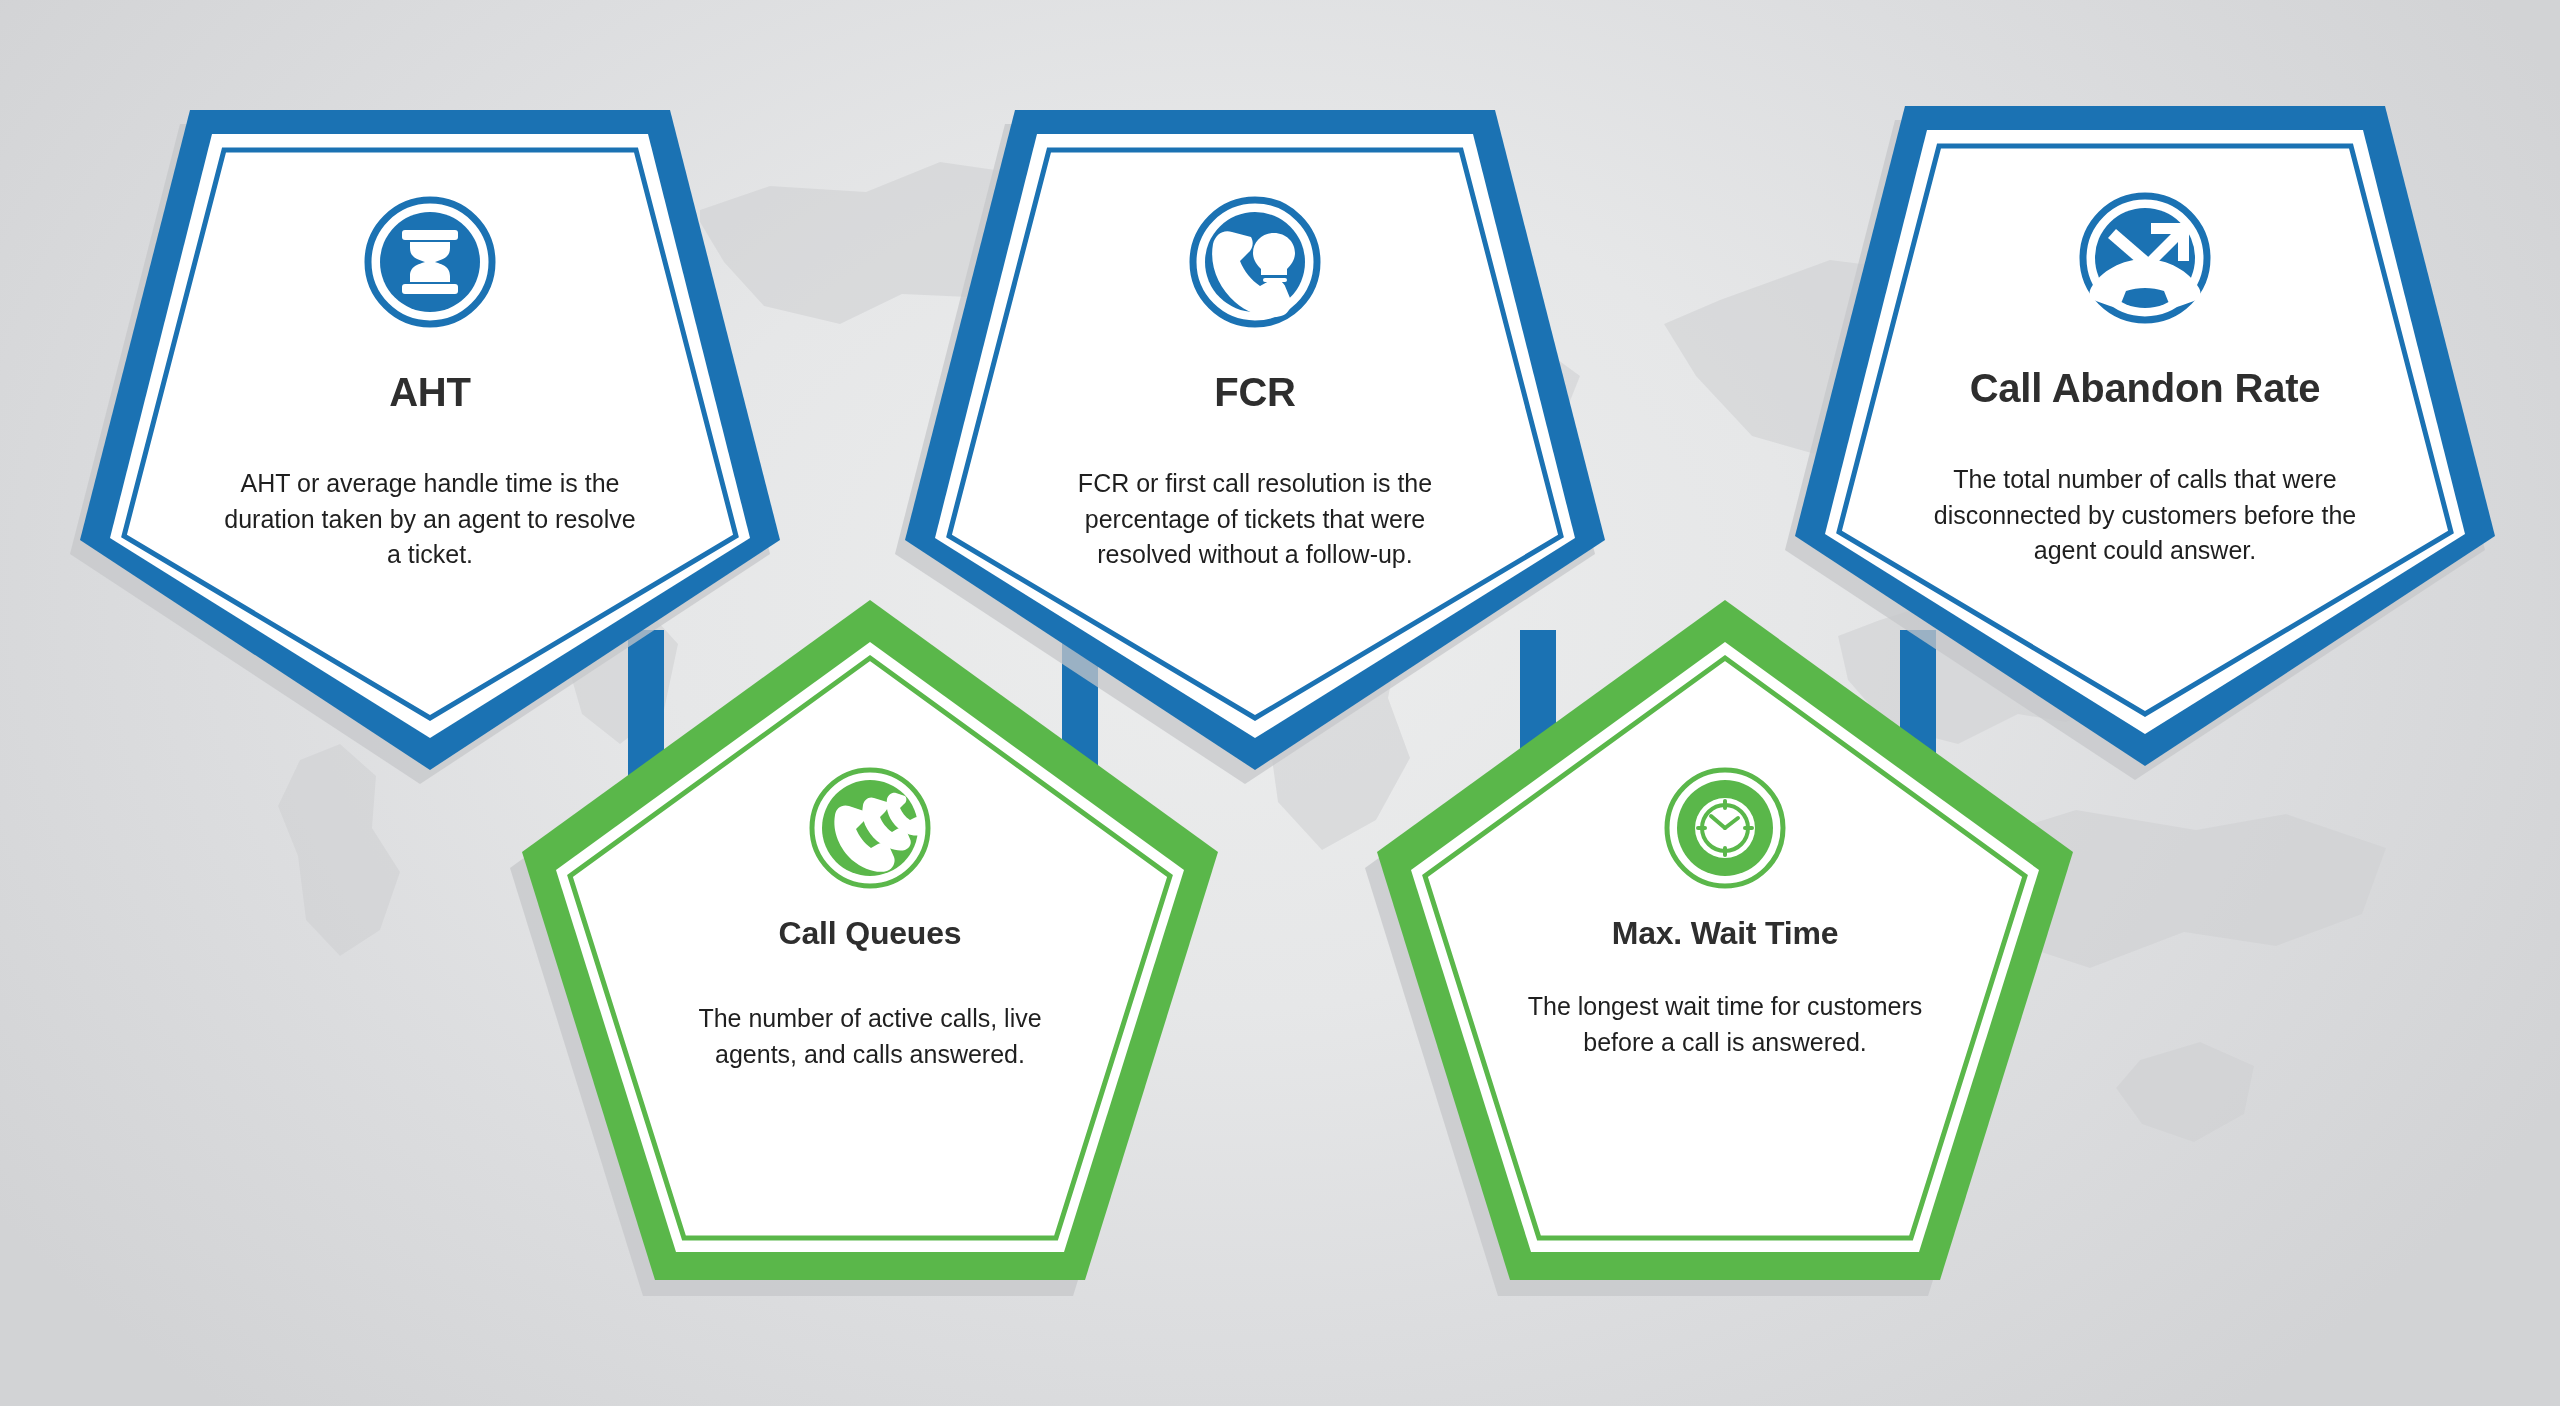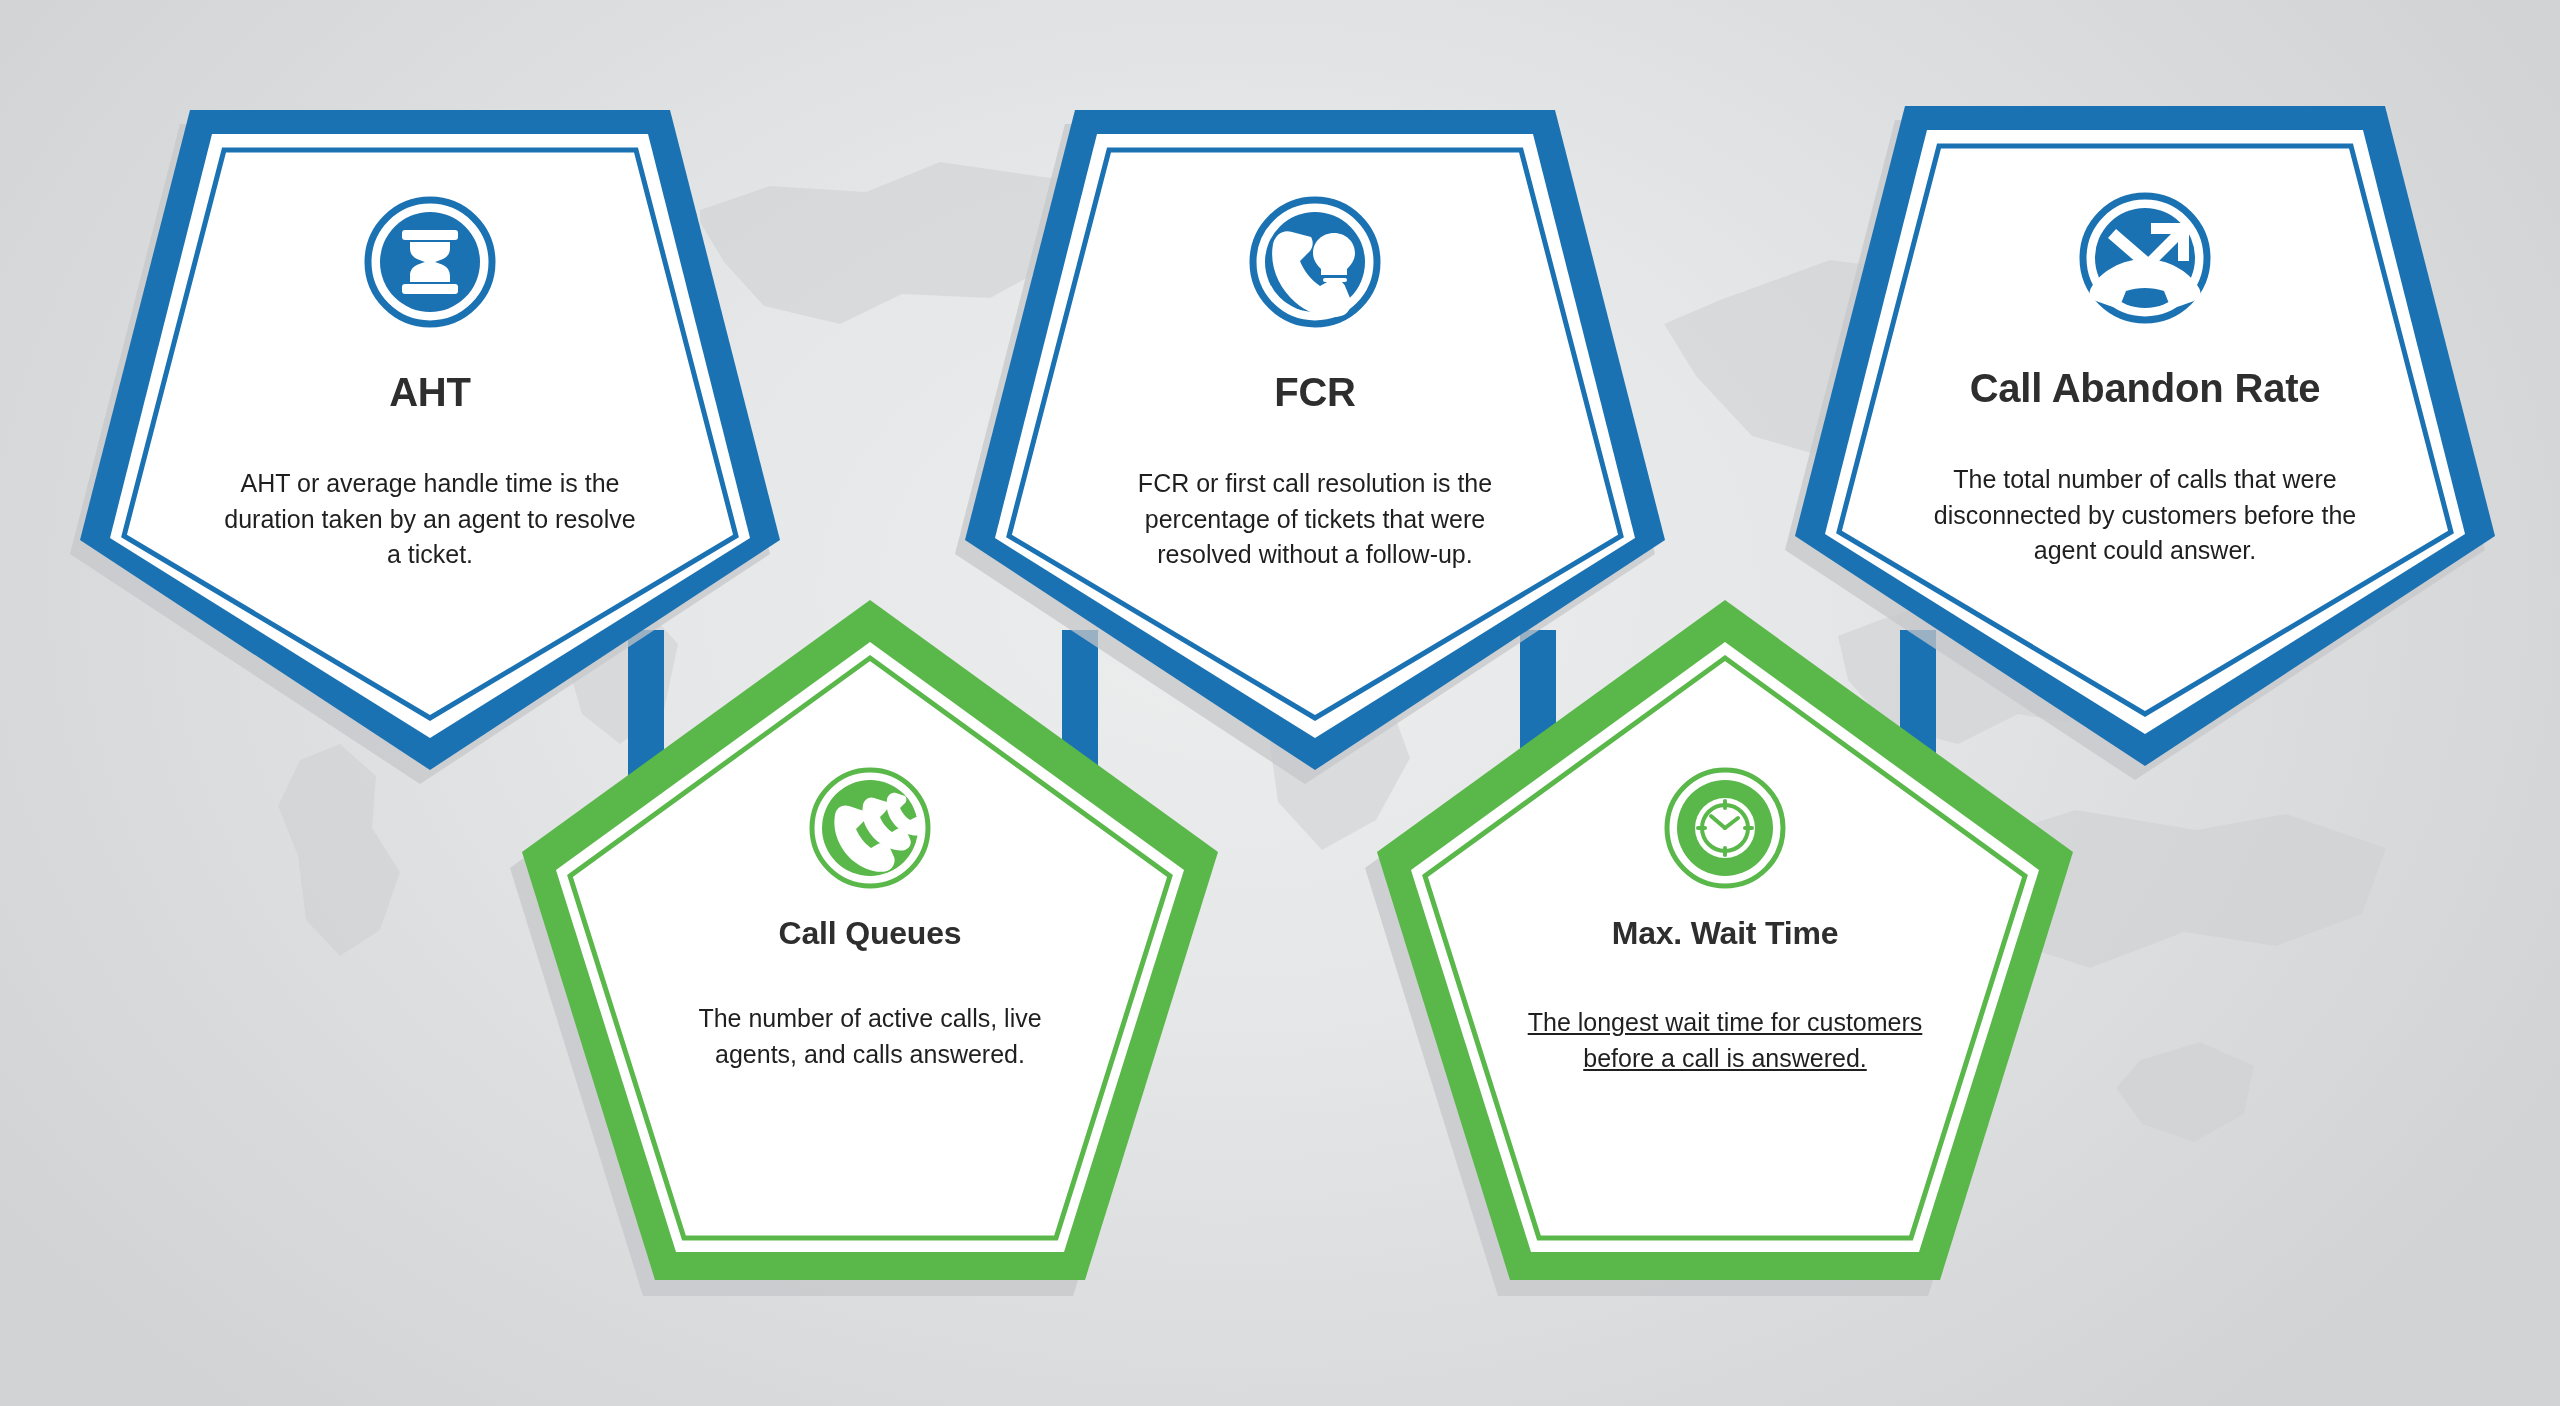--- a/index.html
+++ b/index.html
@@ -112,21 +112,21 @@
           <path d="M350,182 h40 v-6 c0,-12 -12,-12 -20,-16 c-8,4 -20,4 -20,16 z"></path>
         </g>
       </g>
     </svg>
     <div class="content" style="padding-top:270px;">
       <div class="title">AHT</div>
       <div class="desc" style="width:430px; margin-top:34px;">AHT or average handle time is the duration taken by an agent to resolve a ticket.</div>
     </div>
   </div>
 
-  <div class="node top" style="left:945px; top:100px; width:740px; height:680px;">
+  <div class="node top" style="left:885px; top:100px; width:740px; height:680px;">
     <svg viewBox="0 0 740 680" width="740" height="680">
       <g transform="translate(-10,14)">
           <polygon points="130,10 610,10 720,440 370,670 20,440" fill="#c6c7c9" opacity="0.75"></polygon>
         </g>
       <polygon points="130,10 610,10 720,440 370,670 20,440" fill="#1b72b3"></polygon>
       <polygon points="152,34 588,34 690,438 370,638 50,438" fill="#ffffff"></polygon>
       <polygon points="164,50 576,50 676,436 370,618 64,436" fill="none" stroke="#1b72b3" stroke-width="5"></polygon>
       <polygon points="172,58 568,58 666,433 370,606 74,433" fill="#ffffff"></polygon>
       <g>
         <circle cx="370" cy="162" r="62" fill="none" stroke="#1b72b3" stroke-width="7"></circle>
@@ -214,17 +214,17 @@
           <line x1="370" y1="258" x2="370" y2="265"></line>
           <line x1="343" y1="238" x2="350" y2="238"></line>
           <line x1="390" y1="238" x2="397" y2="238"></line>
           <line x1="370" y1="238" x2="356" y2="226"></line>
           <line x1="370" y1="238" x2="383" y2="228"></line>
         </g>
       </g>
     </svg>
     <div class="content" style="padding-top:325px;">
       <div class="title">Max. Wait Time</div>
-      <div class="desc" style="width:400px; margin-top:36px;text-decoration:underline;">The longest wait time for customers before a call is answered.</div>
+      <div class="desc" style="width:400px; margin-top:20px;">The longest wait time for customers before a call is answered.</div>
     </div>
   </div>
 
 </div>
 
 </body></html>

